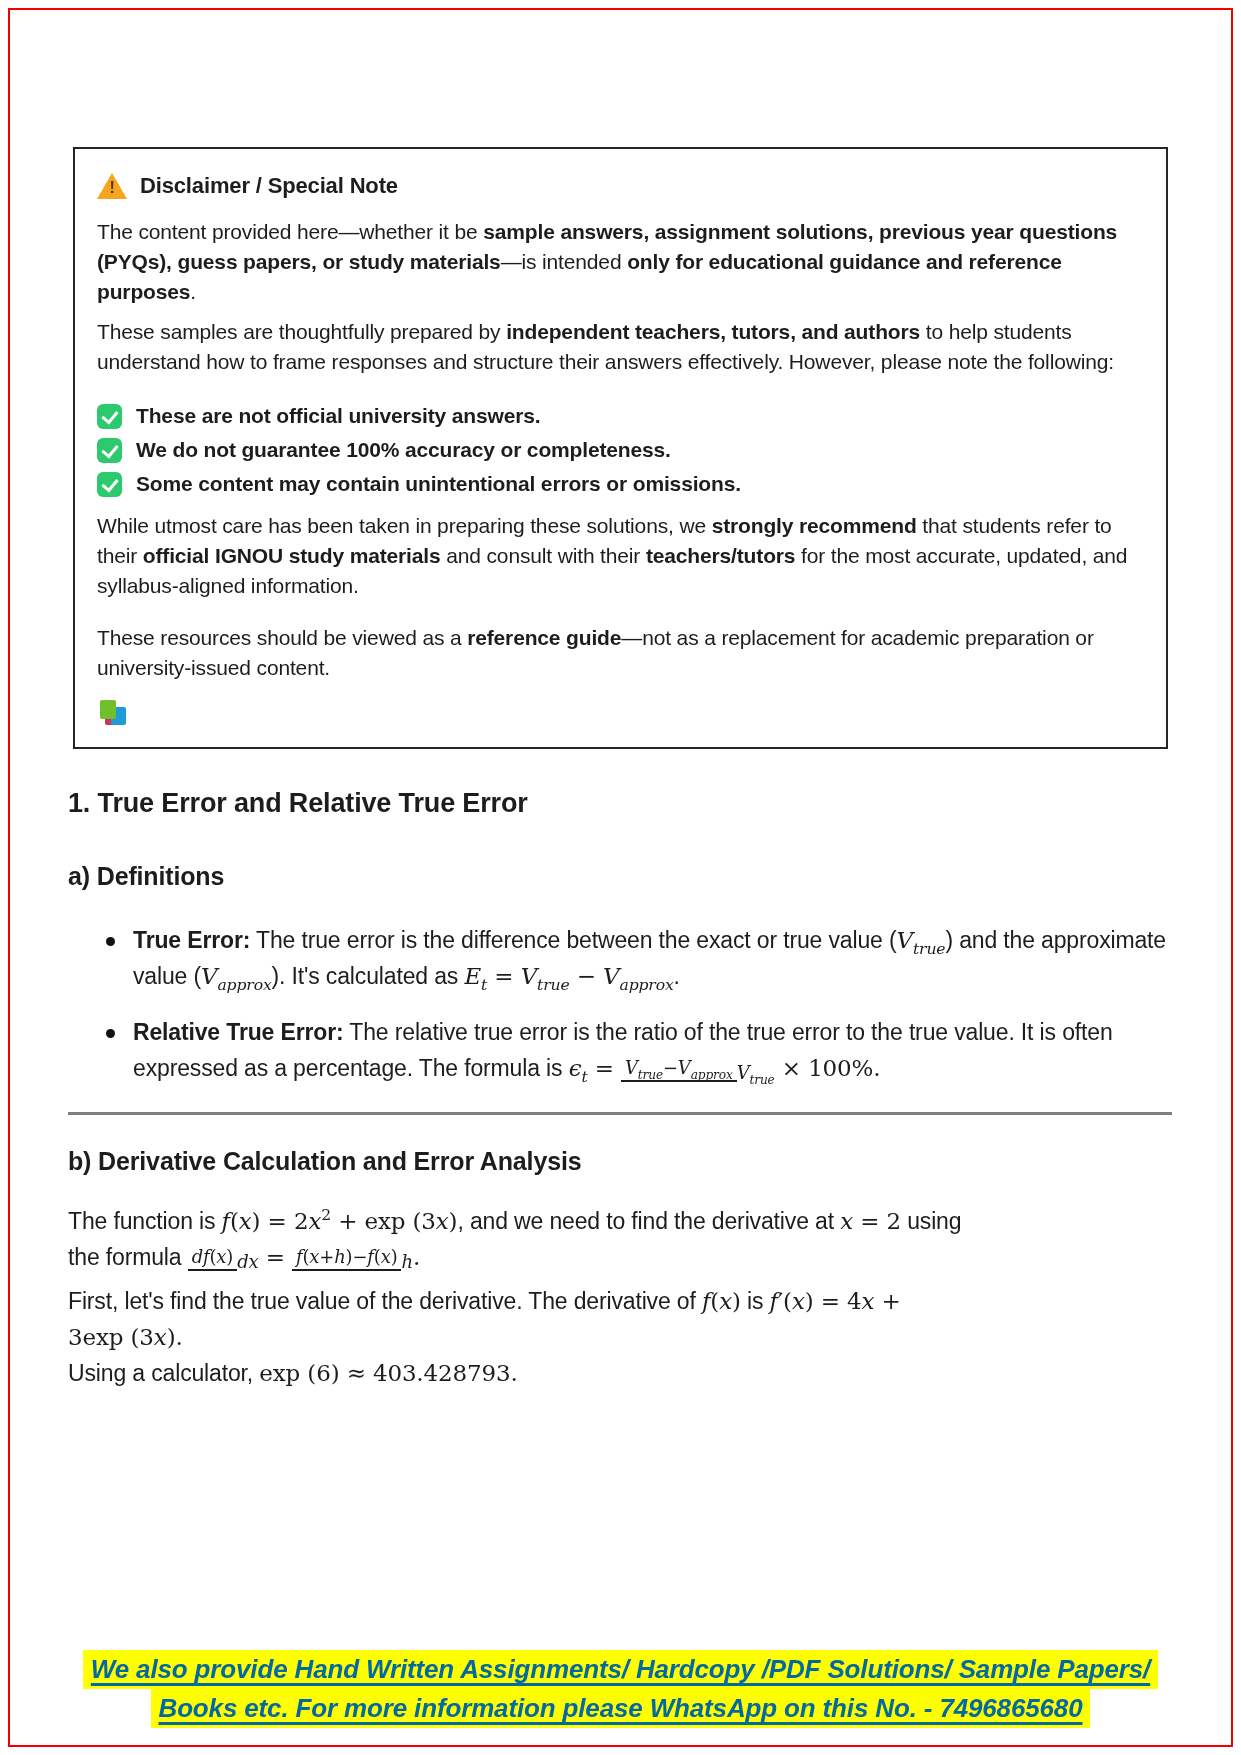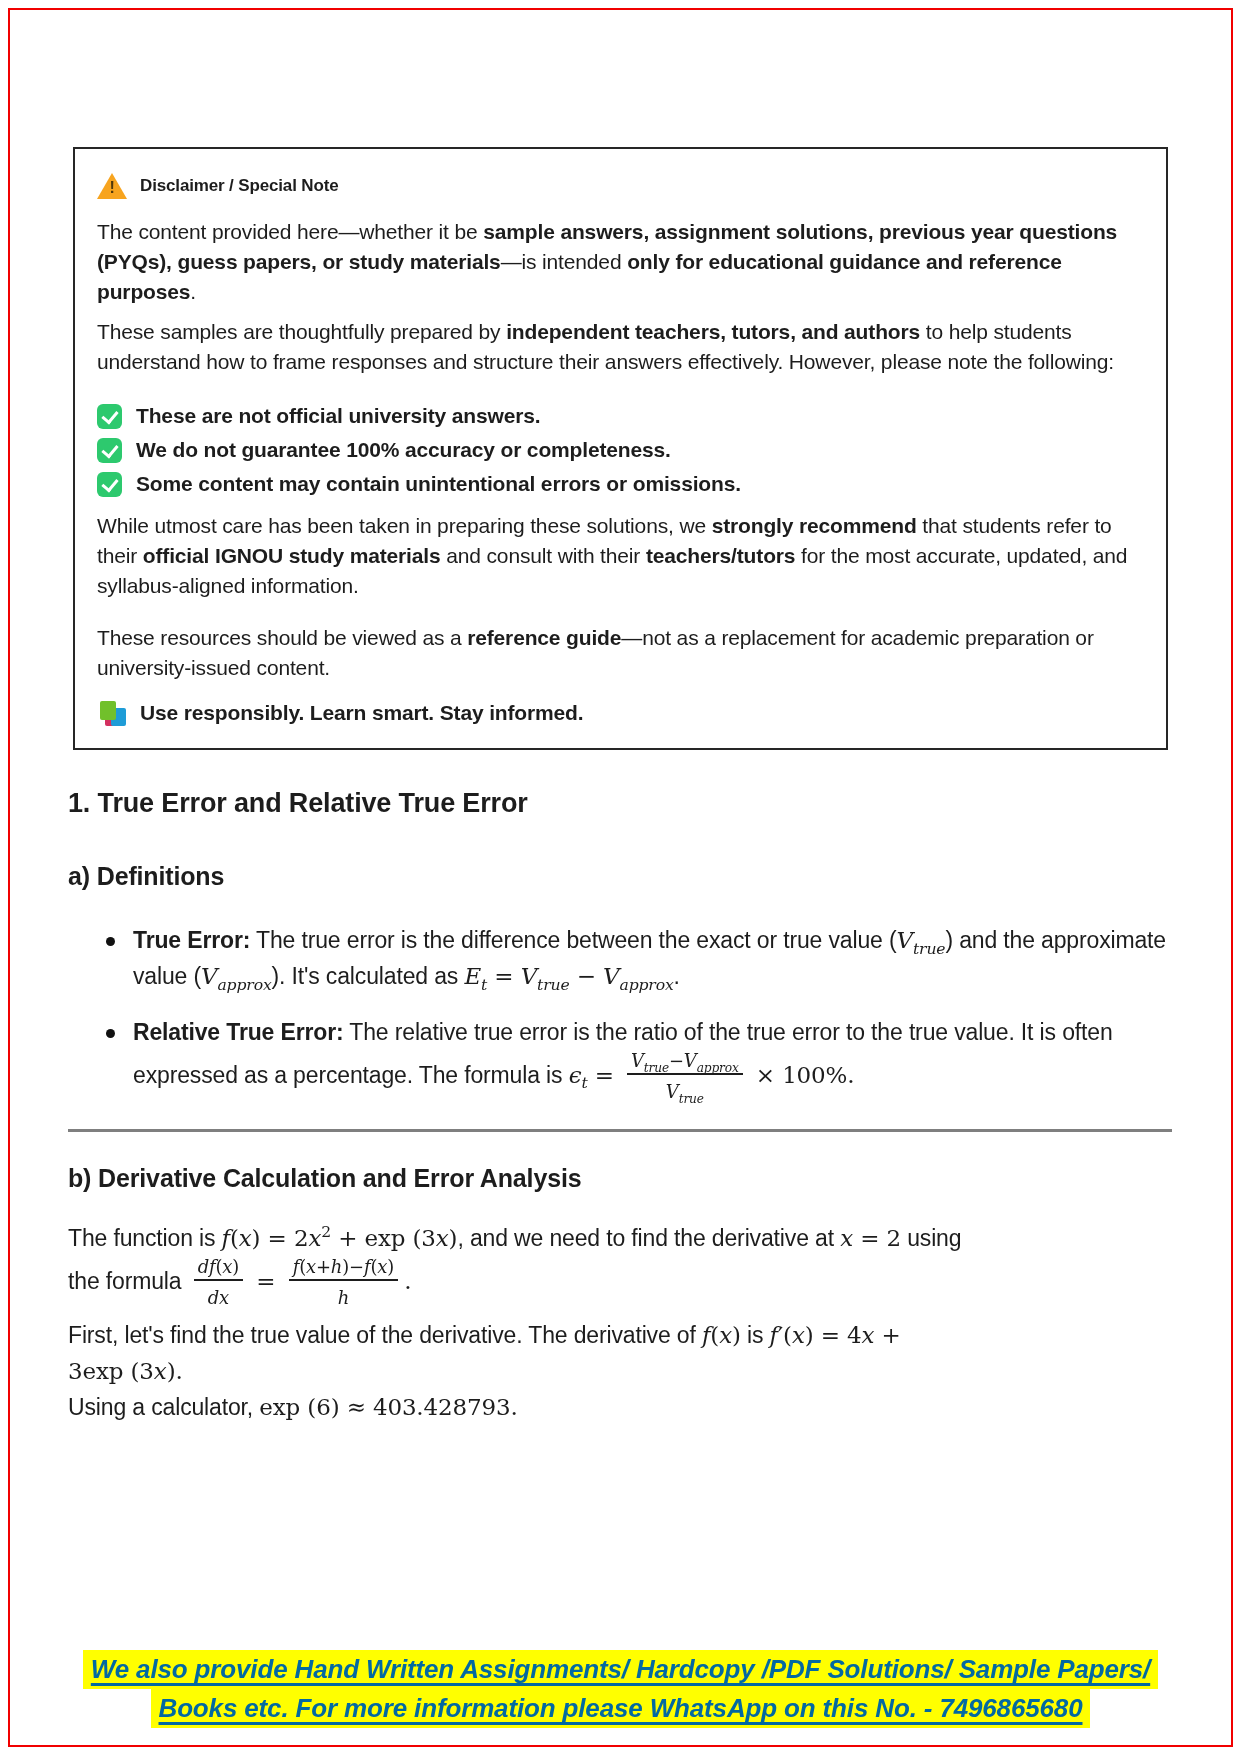--- a/index.html
+++ b/index.html
@@ -4,21 +4,21 @@
 <style>
   html,body{margin:0;padding:0;background:#fff;}
   .page{position:relative;width:1241px;height:1755px;background:#ffffff;overflow:hidden;
         color:#1d1d1d;font-family:"Liberation Sans","DejaVu Sans",sans-serif;letter-spacing:-0.15px;}
   .page-border{position:absolute;inset:8px;border:2px solid #f10000;pointer-events:none;}
 
   
   .disclaimer{position:absolute;left:73px;top:147px;width:1095px;box-sizing:border-box;
               border:2px solid #262626;padding:22px 26px 20px 22px;
               font-size:21px;line-height:30px;}
-  .disc-title{display:flex;align-items:center;gap:13px;font-weight:bold;font-size:17px;margin:0;}
+  .disc-title{display:flex;align-items:center;gap:13px;font-weight:bold;font-size:22px;margin:0;}
   .warn-icon{position:relative;width:0;height:0;flex:none;
              border-left:15px solid transparent;border-right:15px solid transparent;
              border-bottom:26px solid #f7a41f;}
   .warn-icon::after{content:"!";position:absolute;left:50%;top:6px;transform:translateX(-50%);
              font-size:16px;line-height:18px;font-weight:bold;color:#51380a;}
   .disclaimer p{margin:0;}
   .p-gap16{margin-top:16px !important;}
   .p-gap10{margin-top:10px !important;}
   .p-gap12{margin-top:12px !important;}
   .p-gap22{margin-top:22px !important;}
@@ -47,22 +47,22 @@
   .bullet::before{content:"";position:absolute;left:38px;top:15px;width:9px;height:9px;
                   border-radius:50%;background:#111;}
   .divider{border:none;border-top:3px solid #7f7f7f;margin:26px 0 0 0;}
   .para{margin:0;}
   .mt26{margin-top:26px;}
   .mt8{margin-top:8px;}
   .b{font-weight:bold;}
   .mi{font-family:"DejaVu Serif","Liberation Serif",serif;font-style:italic;}
   .mr{font-family:"DejaVu Serif","Liberation Serif",serif;}
   sub,sup{font-size:0.68em;line-height:0;}
-  .frac{display:inline-flex;flex-direction:column;align-items:center;vertical-align:middle;
-        margin:0 6px;font-size:0.78em;line-height:21px;}
+  .frac{display:inline-flex;flex-direction:row;align-items:center;vertical-align:middle;
+        margin:0 0;font-size:0.78em;line-height:21px;}
   .frac .num{border-bottom:2px solid #1d1d1d;padding:0 4px 1px;}
   .frac .den{padding-top:6px;}
 
   
   .banner{position:absolute;left:0;right:0;top:1650px;text-align:center;
           font-weight:bold;font-style:italic;font-size:26px;line-height:39px;color:#0369a1;}
   .banner .hl{background:#ffff00;display:inline-block;padding:0 8px;
           text-decoration:underline;text-decoration-thickness:2.5px;text-underline-offset:5px;}
 </style>
 </head>
@@ -96,21 +96,20 @@
 
     <p class="p-gap12"><span>While utmost care has been taken in preparing these solutions, we </span><span class="b">strongly recommend</span><span> that students refer to their </span><span class="b">official IGNOU study materials</span><span> and consult with their </span><span class="b">teachers/tutors</span><span> for the most accurate, updated, and syllabus-aligned information.</span></p>
     <p class="p-gap22"><span>These resources should be viewed as a </span><span class="b">reference guide</span><span>—not as a replacement for academic preparation or university-issued content.</span></p>
 
     <div class="note-row">
       <span class="books-icon">
         <i class="bk-red"></i>
         <i class="bk-blue"></i>
         <i class="bk-green"></i>
       </span>
-      <span>Use responsibly. Learn smart. Stay informed.</span>
     </div>
   </div>
 
   <div class="main">
     <h2 class="h2">1. True Error and Relative True Error</h2>
 
     <h3 class="h3 h3-a">a) Definitions</h3>
 
     <ul class="bullets">
       <li class="bullet"><span class="b">True Error:</span><span> The true error is the difference between the exact or true value (</span><span class="mi">V</span><sub class="mi">true</sub><span>) and the approximate value (</span><span class="mi">V</span><sub class="mi">approx</sub><span>). It's calculated as </span><span class="mi">E</span><sub class="mi">t</sub><span class="mr"> = </span><span class="mi">V</span><sub class="mi">true</sub><span class="mr"> − </span><span class="mi">V</span><sub class="mi">approx</sub><span>.</span></li>

